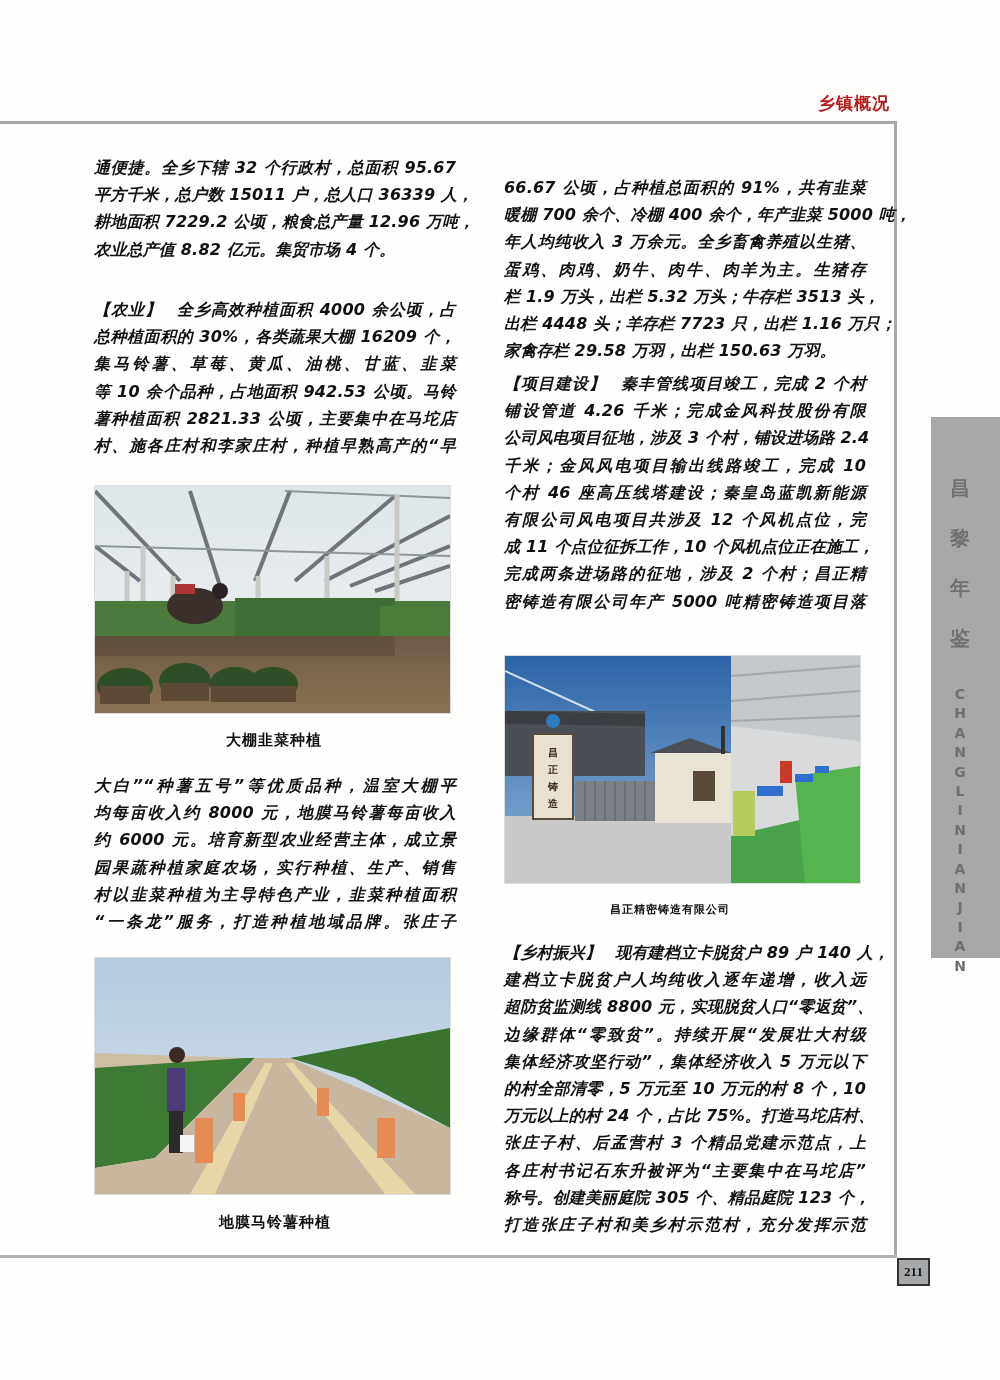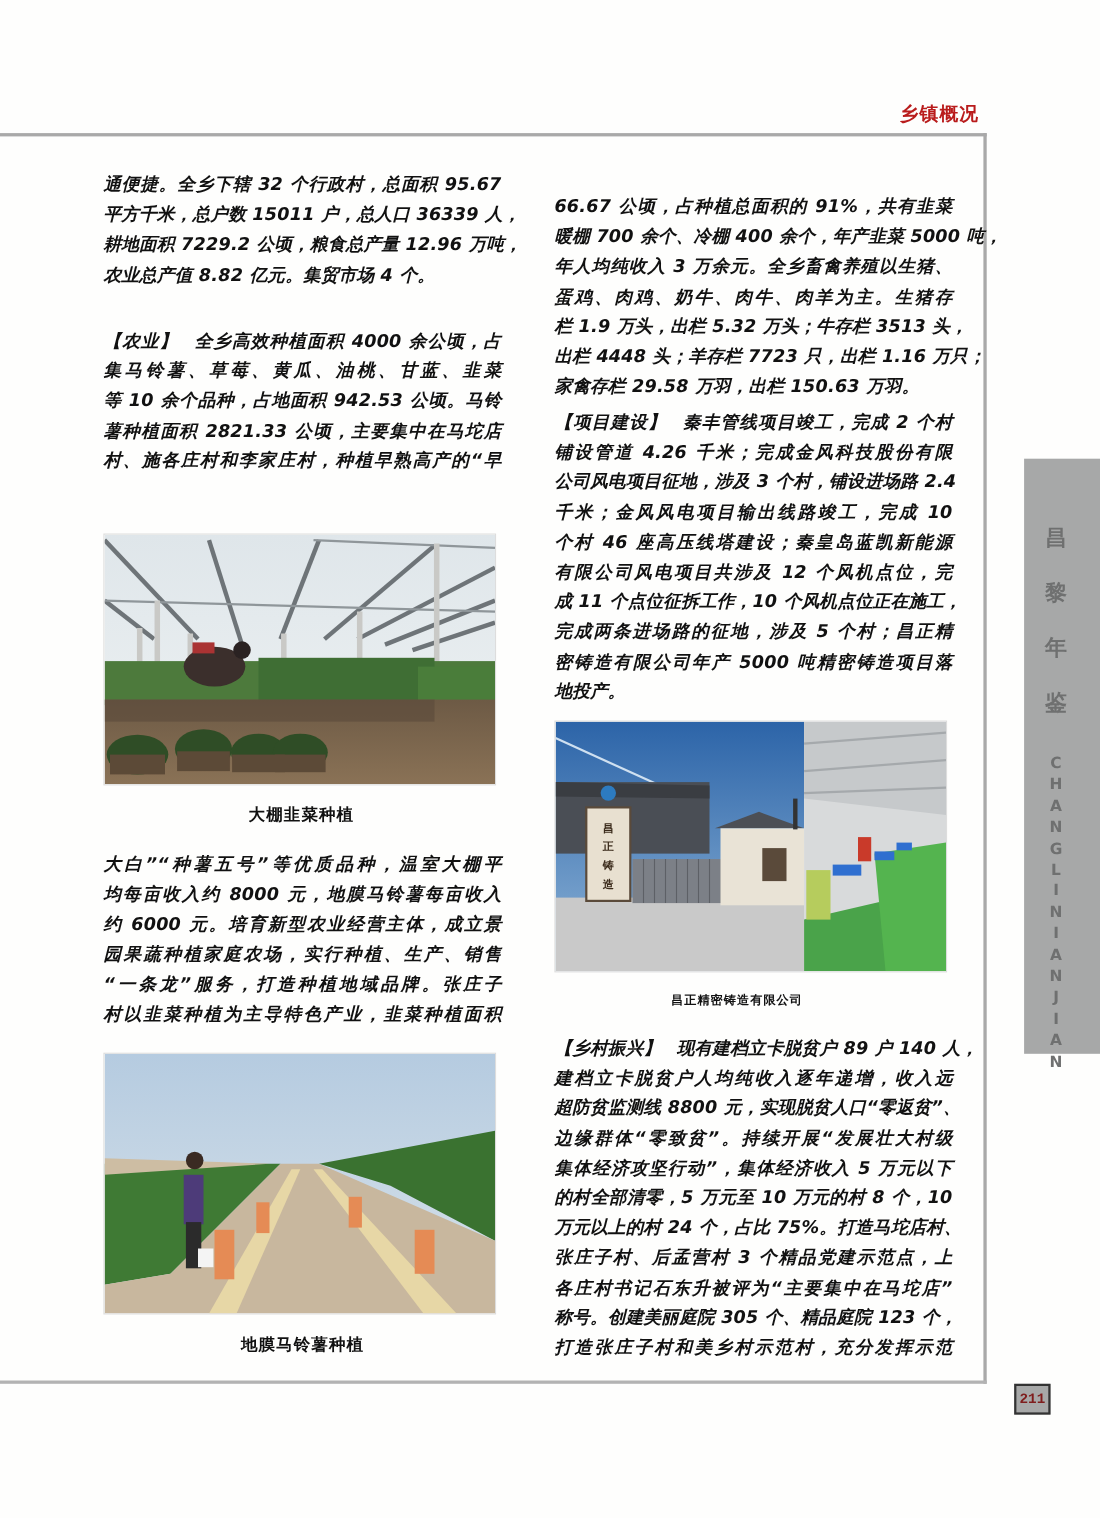--- a/index.html
+++ b/index.html
@@ -55,21 +55,21 @@
     position: absolute; left: 0; width: 58px; top: 268px;
     text-align: center; font-size: 14px; font-weight: bold; color: #6f7070;
     font-family: "DejaVu Sans", sans-serif; line-height: 19.4px;
   }
   .side-tab .en span { display: block; }
 
   .page-num {
     position: absolute; left: 897px; top: 1258px; width: 33px; height: 28px;
     background: #a7a8a8; border: 2px solid #333; box-sizing: border-box;
     font-size: 13px; font-weight: bold; text-align: center; line-height: 24px;
-    font-family: Liberation Mono, monospace; color: #7f1d1d; margin-left: 25px;
+    font-family: Liberation Serif, serif; color: #0f172a;
   }
 </style>
 </head>
 <body>
 
 <div class="frame-top"></div>
 <div class="frame-right"></div>
 <div class="frame-bottom"></div>
 
 <div class="section-header">乡镇概况</div>
@@ -79,20 +79,21 @@
     <span class="line">通便捷。全乡下辖 32 个行政村，总面积 95.67</span>
     <span class="line">平方千米，总户数 15011 户，总人口 36339 人，</span>
     <span class="line">耕地面积 7229.2 公顷，粮食总产量 12.96 万吨，</span>
     <span class="line last">农业总产值 8.82 亿元。集贸市场 4 个。</span>
   </p>
 </div>
 
 <div class="col col-left" style="top:296px;">
   <p class="para">
     <span class="line"><span class="tag">【农业】</span><span style="display:inline-block;width:14px"></span><span>全乡高效种植面积 4000 余公顷，占</span></span>
+    <span class="line">总种植面积的 30%，各类蔬果大棚 16209 个，</span>
     <span class="line">集马铃薯、草莓、黄瓜、油桃、甘蓝、韭菜</span>
     <span class="line">等 10 余个品种，占地面积 942.53 公顷。马铃</span>
     <span class="line">薯种植面积 2821.33 公顷，主要集中在马坨店</span>
     <span class="line">村、施各庄村和李家庄村，种植早熟高产的“早</span>
   </p>
 </div>
 
 <div class="photo" style="left:94px;top:485px;width:355px;height:227px;">
   <svg width="355" height="227" viewBox="0 0 355 227">
     <defs>
@@ -157,22 +158,22 @@
   </svg>
 </div>
 <div class="caption" style="left:226px;top:731px;">大棚韭菜种植</div>
 
 <div class="col col-left" style="top:772px;">
   <p class="para">
     <span class="line">大白”“种薯五号”等优质品种，温室大棚平</span>
     <span class="line">均每亩收入约 8000 元，地膜马铃薯每亩收入</span>
     <span class="line">约 6000 元。培育新型农业经营主体，成立景</span>
     <span class="line">园果蔬种植家庭农场，实行种植、生产、销售</span>
+    <span class="line">村以韭菜种植为主导特色产业，韭菜种植面积</span>
     <span class="line">“一条龙”服务，打造种植地域品牌。张庄子</span>
-    <span class="line">村以韭菜种植为主导特色产业，韭菜种植面积</span>
   </p>
 </div>
 
 <div class="photo" style="left:94px;top:957px;width:355px;height:236px;">
   <svg width="355" height="236" viewBox="0 0 355 236">
     <defs>
       <linearGradient id="pf-sky" x1="0" y1="0" x2="0" y2="1">
         <stop offset="0" stop-color="#b5cbe0"></stop>
         <stop offset="1" stop-color="#d9e3ea"></stop>
       </linearGradient>
@@ -220,23 +221,22 @@
 
 <div class="col col-right" style="top:370px;">
   <p class="para">
     <span class="line"><span class="tag">【项目建设】</span><span style="display:inline-block;width:14px"></span><span>秦丰管线项目竣工，完成 2 个村</span></span>
     <span class="line">铺设管道 4.26 千米；完成金风科技股份有限</span>
     <span class="line">公司风电项目征地，涉及 3 个村，铺设进场路 2.4</span>
     <span class="line">千米；金风风电项目输出线路竣工，完成 10</span>
     <span class="line">个村 46 座高压线塔建设；秦皇岛蓝凯新能源</span>
     <span class="line">有限公司风电项目共涉及 12 个风机点位，完</span>
     <span class="line">成 11 个点位征拆工作，10 个风机点位正在施工，</span>
-    <span class="line">完成两条进场路的征地，涉及 5 个村；昌正精</span>
+    <span class="line">完成两条进场路的征地，涉及 2 个村；昌正精</span>
     <span class="line">密铸造有限公司年产 5000 吨精密铸造项目落</span>
-    <span class="line last">地投产。</span>
   </p>
 </div>
 
 <div class="photo" style="left:504px;top:655px;width:355px;height:227px;">
   <svg width="355" height="227" viewBox="0 0 355 227">
     <defs>
       <linearGradient id="fc-sky" x1="0" y1="0" x2="0" y2="1">
         <stop offset="0" stop-color="#2c64a8"></stop>
         <stop offset="1" stop-color="#8fb5d8"></stop>
       </linearGradient>

